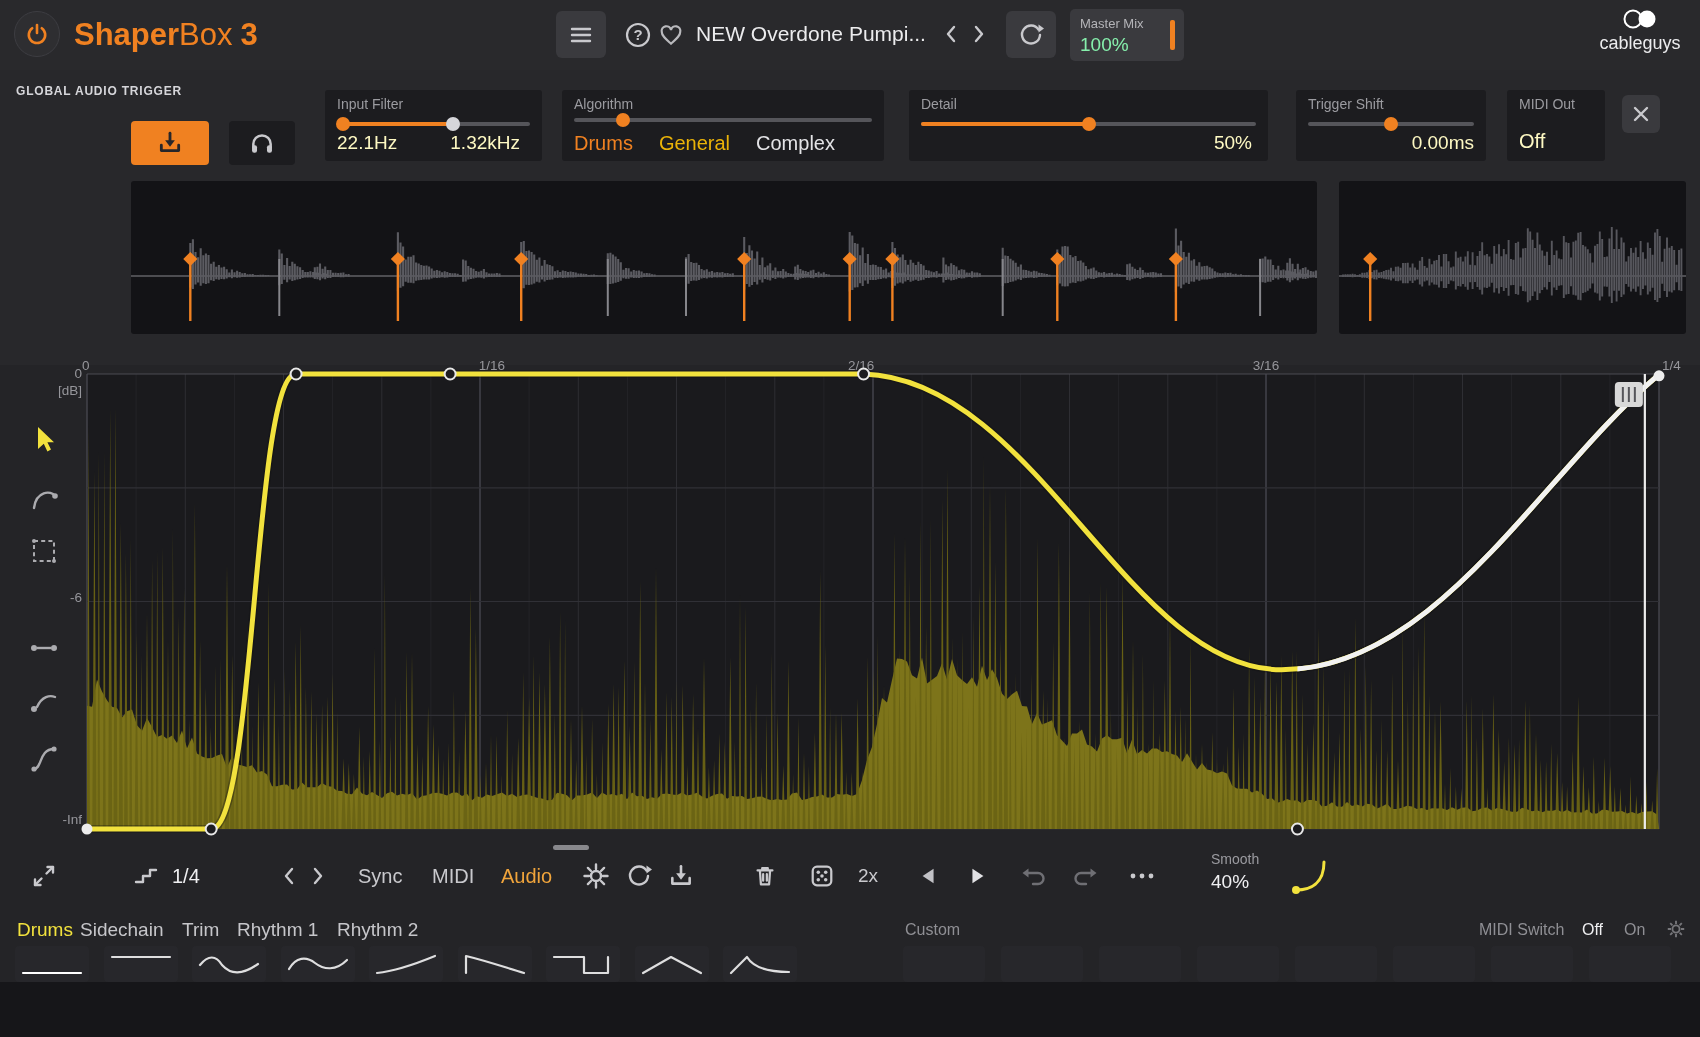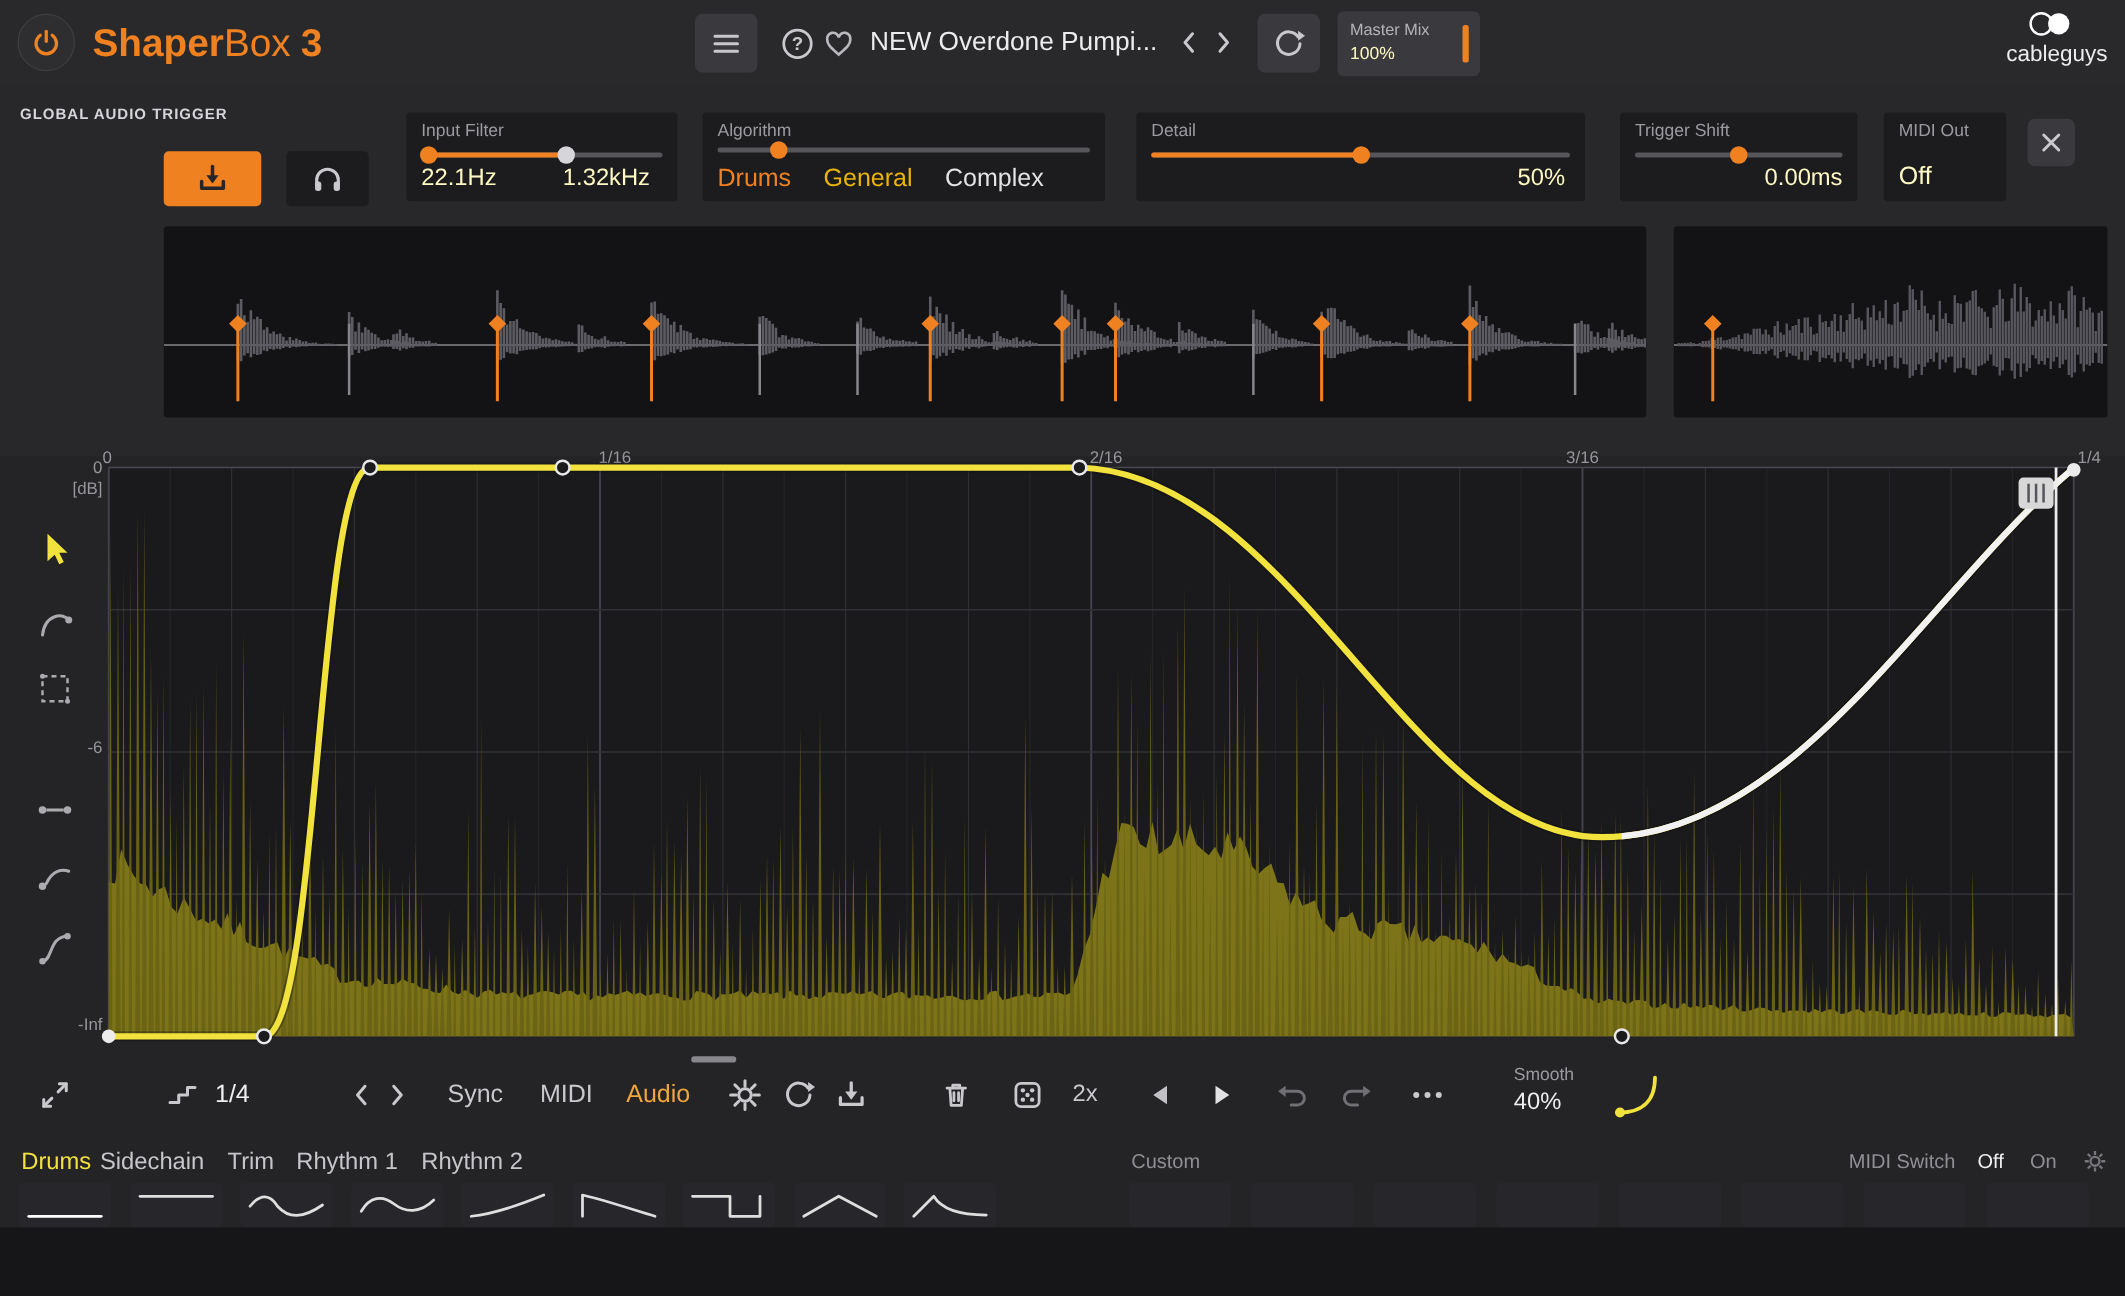--- a/index.html
+++ b/index.html
@@ -80,25 +80,25 @@
 
     <div class="hbtn" style="left:1006px;top:11px;width:50px;height:47px" data-interactable="true">
       <svg width="26" height="26" viewBox="0 0 26 26" data-interactable="false">
         <path class="ico" d="M20.5 7.5 A9 9 0 1 0 22 13"></path>
         <polygon points="20.5,2.5 20.5,10.5 26,6.5" fill="#c9c9cd" stroke="none"></polygon>
       </svg>
     </div>
 
     <div class="abs" style="left:1070px;top:9px;width:114px;height:52px;background:#3a3a3e;border-radius:5px" data-interactable="true">
       <div class="abs" style="left:10px;top:7px;font-size:13px;color:#b4b4b8" data-interactable="false">Master Mix</div>
-      <div class="abs" style="left:10px;top:25px;font-size:14px;color:#fef9c3" data-interactable="false">100%</div>
+      <div class="abs" style="left:10px;top:25px;font-size:19px;color:#86efac" data-interactable="false">100%</div>
       <div class="abs" style="right:9px;top:11px;width:5px;height:30px;background:#f08121;border-radius:2px" data-interactable="true"></div>
     </div>
 
-    <div class="abs" style="right:14px;top:8px;width:92px;text-align:right" data-interactable="false">
+    <div class="abs" style="right:14px;top:8px;width:92px;text-align:center" data-interactable="false">
       <svg width="48" height="24" viewBox="0 0 48 24" style="margin:0 auto" data-interactable="false">
         <circle cx="17" cy="11" r="8.5" stroke="#ffffff" stroke-width="2" fill="none"></circle>
         <circle cx="31" cy="11" r="8.5" fill="#ffffff"></circle>
       </svg>
       <div style="font-size:18px;color:#ececee;margin-top:1px" data-interactable="false">cableguys</div>
     </div>
   </div>
 
   <div id="trigger-section" data-interactable="false"></div>
 
@@ -202,21 +202,21 @@
     <svg id="trig-side" width="347" height="153" viewBox="0 0 347 153" data-interactable="false">
         <line x1="0" y1="95" x2="347" y2="95" stroke="#87878c" stroke-width="1.2"></line>
         <path d="M4.0,93.4 L4.0,95.9 M6.4,93.3 L6.4,95.9 M8.8,93.2 L8.8,96.0 M11.2,93.2 L11.2,96.0 M13.6,92.8 L13.6,96.2 M16.0,93.3 L16.0,95.9 M18.4,94.1 L18.4,95.5 M20.8,93.3 L20.8,95.9 M23.2,91.7 L23.2,96.8 M25.6,91.8 L25.6,96.8 M28.0,91.3 L28.0,97.0 M30.4,89.3 L30.4,98.1 M32.8,90.9 L32.8,97.3 M35.2,89.2 L35.2,98.2 M37.6,88.7 L37.6,98.5 M40.0,91.4 L40.0,97.0 M42.4,91.0 L42.4,97.2 M44.8,90.1 L44.8,97.7 M47.2,89.0 L47.2,98.3 M49.6,88.8 L49.6,98.4 M52.0,86.7 L52.0,99.5 M54.4,90.2 L54.4,97.6 M56.8,85.8 L56.8,100.1 M59.2,85.6 L59.2,100.2 M61.6,86.7 L61.6,99.6 M64.0,82.0 L64.0,102.2 M66.4,81.9 L66.4,102.2 M68.8,81.8 L68.8,102.3 M71.2,86.4 L71.2,99.7 M73.6,82.5 L73.6,101.9 M76.0,86.6 L76.0,99.6 M78.4,88.8 L78.4,98.4 M80.8,79.7 L80.8,103.4 M83.2,76.0 L83.2,105.5 M85.6,84.9 L85.6,100.6 M88.0,86.7 L88.0,99.5 M90.4,77.7 L90.4,104.5 M92.8,83.2 L92.8,101.5 M95.2,79.7 L95.2,103.4 M97.6,78.9 L97.6,103.8 M100.0,74.1 L100.0,106.5 M102.4,85.4 L102.4,100.3 M104.8,73.0 L104.8,107.1 M107.2,73.0 L107.2,107.1 M109.6,80.3 L109.6,103.1 M112.0,86.6 L112.0,99.6 M114.4,85.5 L114.4,100.2 M116.8,70.5 L116.8,108.5 M119.2,76.7 L119.2,105.0 M121.6,75.8 L121.6,105.6 M124.0,80.6 L124.0,102.9 M126.4,75.5 L126.4,105.7 M128.8,70.2 L128.8,108.7 M131.2,83.7 L131.2,101.2 M133.6,71.2 L133.6,108.1 M136.0,84.3 L136.0,100.9 M138.4,74.9 L138.4,106.1 M140.8,70.1 L140.8,108.7 M143.2,61.3 L143.2,113.5 M145.6,74.2 L145.6,106.4 M148.0,72.9 L148.0,107.1 M150.4,75.4 L150.4,105.8 M152.8,82.8 L152.8,101.7 M155.2,64.9 L155.2,111.6 M157.6,72.7 L157.6,107.3 M160.0,63.2 L160.0,112.5 M162.4,75.2 L162.4,105.9 M164.8,67.9 L164.8,109.9 M167.2,73.3 L167.2,106.9 M169.6,58.9 L169.6,114.8 M172.0,78.0 L172.0,104.3 M174.4,78.8 L174.4,103.9 M176.8,62.1 L176.8,113.1 M179.2,60.8 L179.2,113.8 M181.6,76.4 L181.6,105.2 M184.0,67.6 L184.0,110.1 M186.4,66.9 L186.4,110.5 M188.8,47.2 L188.8,121.3 M191.2,50.4 L191.2,119.5 M193.6,58.7 L193.6,115.0 M196.0,66.9 L196.0,110.4 M198.4,51.4 L198.4,119.0 M200.8,63.6 L200.8,112.3 M203.2,69.6 L203.2,108.9 M205.6,74.7 L205.6,106.2 M208.0,70.7 L208.0,108.4 M210.4,84.0 L210.4,101.0 M212.8,59.7 L212.8,114.4 M215.2,74.0 L215.2,106.5 M217.6,69.6 L217.6,109.0 M220.0,77.4 L220.0,104.7 M222.4,78.2 L222.4,104.2 M224.8,55.1 L224.8,117.0 M227.2,61.3 L227.2,113.6 M229.6,62.0 L229.6,113.1 M232.0,76.4 L232.0,105.2 M234.4,60.8 L234.4,113.8 M236.8,59.4 L236.8,114.6 M239.2,51.8 L239.2,118.8 M241.6,51.0 L241.6,119.2 M244.0,64.1 L244.0,112.0 M246.4,65.6 L246.4,111.2 M248.8,68.3 L248.8,109.7 M251.2,72.3 L251.2,107.5 M253.6,81.4 L253.6,102.5 M256.0,64.8 L256.0,111.6 M258.4,63.0 L258.4,112.6 M260.8,50.6 L260.8,119.4 M263.2,57.9 L263.2,115.4 M265.6,76.1 L265.6,105.4 M268.0,75.5 L268.0,105.7 M270.4,57.5 L270.4,115.6 M272.8,46.0 L272.8,122.0 M275.2,68.1 L275.2,109.8 M277.6,48.6 L277.6,120.5 M280.0,68.1 L280.0,109.8 M282.4,56.6 L282.4,116.1 M284.8,61.6 L284.8,113.4 M287.2,80.4 L287.2,103.0 M289.6,75.3 L289.6,105.8 M292.0,66.9 L292.0,110.4 M294.4,71.8 L294.4,107.8 M296.8,66.4 L296.8,110.7 M299.2,76.1 L299.2,105.4 M301.6,60.0 L301.6,114.2 M304.0,71.3 L304.0,108.1 M306.4,77.7 L306.4,104.5 M308.8,61.5 L308.8,113.4 M311.2,66.9 L311.2,110.4 M313.6,73.7 L313.6,106.7 M316.0,51.5 L316.0,118.9 M318.4,47.9 L318.4,120.9 M320.8,55.1 L320.8,116.9 M323.2,80.8 L323.2,102.8 M325.6,67.8 L325.6,110.0 M328.0,56.6 L328.0,116.1 M330.4,66.7 L330.4,110.6 M332.8,65.0 L332.8,111.5 M335.2,68.9 L335.2,109.3 M337.6,83.7 L337.6,101.2 M340.0,69.1 L340.0,109.3 M342.4,67.6 L342.4,110.0 " stroke="#57575d" stroke-width="1.9" fill="none"></path>
         <line x1="31.2" y1="78" x2="31.2" y2="140" stroke="#f08121" stroke-width="2.4"></line>
         <rect x="26.2" y="73" width="10" height="10" fill="#f08121" transform="rotate(45 31.2 78)"></rect>
       </svg>
   </div>
 
   <div class="rlabel" style="left:82px;top:358px" data-interactable="false">0</div>
   <div class="rlabel" style="left:455px;top:358px;width:50px;text-align:right" data-interactable="false">1/16</div>
-  <div class="rlabel" style="left:848px;top:358px;width:50px;text-align:right" data-interactable="false">2/16</div>
+  <div class="rlabel" style="left:848px;top:358px;width:50px;text-align:left" data-interactable="false">2/16</div>
   <div class="rlabel" style="left:1241px;top:358px;width:50px;text-align:center" data-interactable="false">3/16</div>
   <div class="rlabel" style="left:1662px;top:358px" data-interactable="false">1/4</div>
 
   <div class="rlabel" style="left:38px;top:366px;width:44px;text-align:right" data-interactable="false">0</div>
   <div class="rlabel" style="left:38px;top:383px;width:44px;text-align:right" data-interactable="false">[dB]</div>
   <div class="rlabel" style="left:38px;top:590px;width:44px;text-align:right" data-interactable="false">-6</div>
   <div class="rlabel" style="left:38px;top:812px;width:44px;text-align:right" data-interactable="false">-Inf</div>
 
   <div class="toolico" style="left:26px;top:421px" data-interactable="true">
     <svg width="30" height="30" viewBox="0 0 30 30" data-interactable="false">

